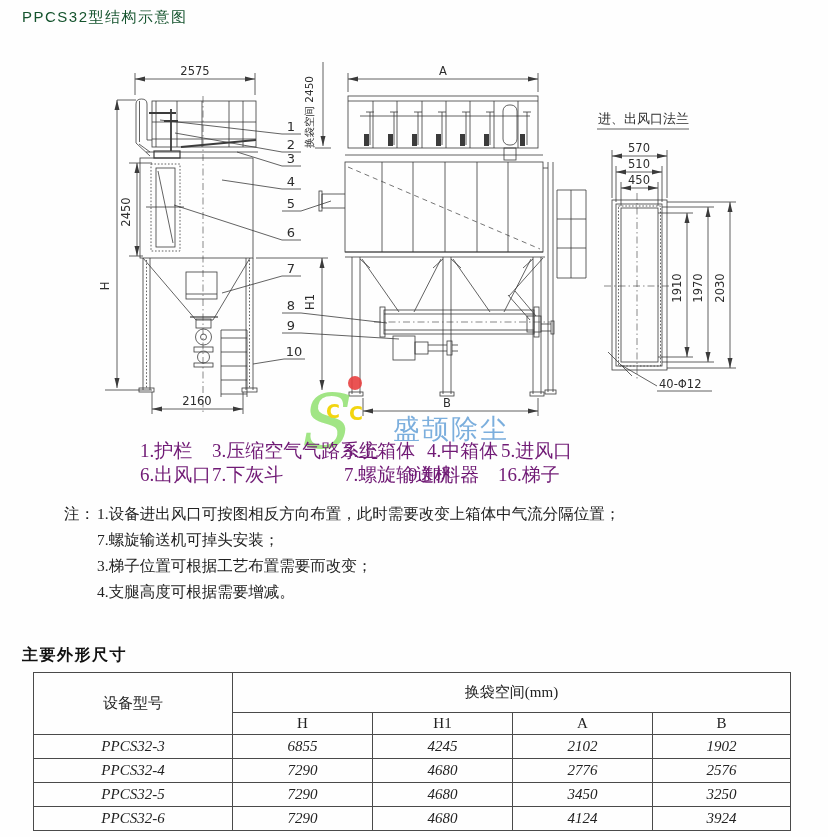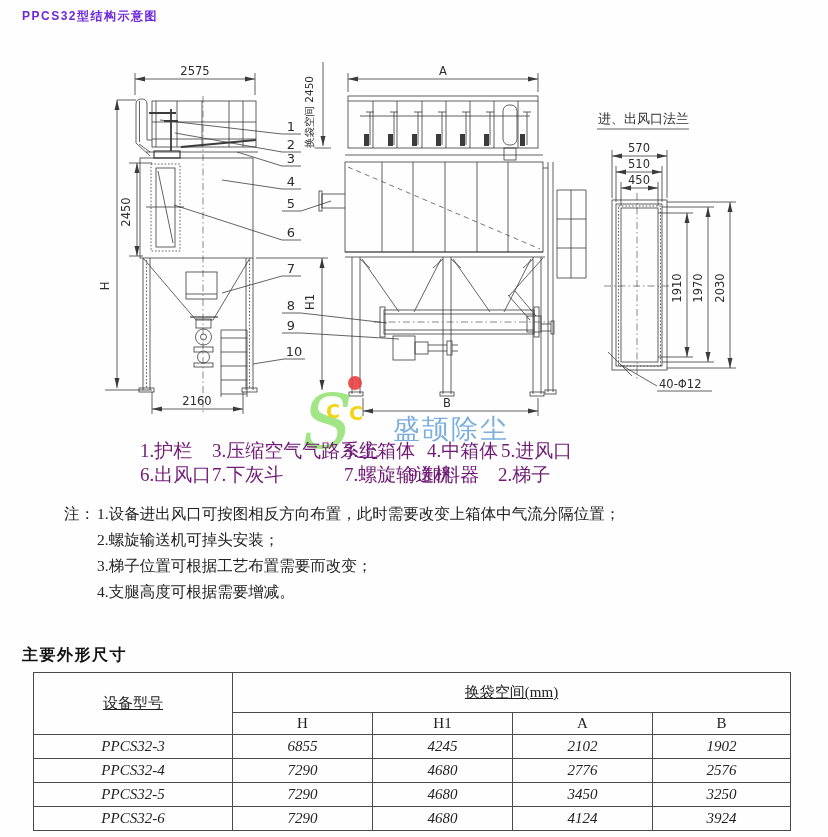--- a/index.html
+++ b/index.html
@@ -1,22 +1,22 @@
 <!DOCTYPE html>
 <html><head>
 <meta charset="utf-8">
 <style>
   * { margin:0; padding:0; box-sizing:border-box; }
   html,body { width:828px; height:837px; }
   body { position:relative; background:#fefefe; color:#1f1f1f;
          font-family:"Liberation Serif", serif; overflow:hidden; }
 
   .title { position:absolute; left:22px; top:8px;
-           font-family:"Liberation Sans", sans-serif; font-weight:bold;
-           font-size:12px; letter-spacing:1.5px; color:#6d28d9; }
+           font-family:"Liberation Sans", sans-serif; font-weight:normal;
+           font-size:15px; letter-spacing:1.5px; color:#14532d; }
 
   #diagram { position:absolute; left:0; top:55px; }
   #diagram path, #diagram line, #diagram rect, #diagram circle, #diagram ellipse
     { stroke:#3b3b3b; stroke-width:.8; fill:none; }
   #diagram .b   { stroke-width:1.8; }
   #diagram .f   { fill:#3b3b3b; stroke:none; }
   #diagram .cl  { stroke-dasharray:7 3 1.5 3; stroke-width:.6; }
   #diagram .dsh { stroke-dasharray:5 4; stroke-width:.7; }
   #diagram .dot { stroke-dasharray:1.6 1.8; }
   #diagram text { stroke:none; fill:#2d2d2d;
@@ -32,21 +32,21 @@
 
   .sec-title { position:absolute; left:22px; top:645px;
                font-family:"Liberation Sans", sans-serif; font-weight:bold;
                font-size:16px; letter-spacing:1.5px; color:#111; }
 
   table.dims { position:absolute; left:33px; top:672px; width:757px;
                border-collapse:collapse; table-layout:fixed; }
   table.dims td, table.dims th { border:1px solid #4a4a4a; text-align:center;
                vertical-align:middle; font-size:15px; font-weight:normal;
                color:#222; padding:0; }
-  tr.h1 { height:40px;text-decoration:underline; }  tr.h2 { height:22px; }  tr.d { height:24px;font-style:italic; }
+  tr.h1 { height:40px; }  tr.h2 { height:22px; }  tr.d { height:24px;font-style:italic; }
 </style>
 </head>
 <body>
 
 <h1 class="title">PPCS32型结构示意图</h1>
 
 <svg id="diagram" width="828" height="395" viewBox="0 55 828 395" xmlns="http://www.w3.org/2000/svg">
   <defs>
     <marker id="arr" viewBox="0 0 10 6" refX="10" refY="3" markerWidth="10" markerHeight="6" orient="auto-start-reverse" markerUnits="userSpaceOnUse">
       <path d="M0,0.5 L10,3 L0,5.5 Z" style="fill:#3b3b3b;stroke:none"></path>
@@ -252,27 +252,27 @@
 <div>
   <span class="lg" style="left:140px;top:438px">1.护栏</span>
   <span class="lg" style="left:212px;top:438px">3.压缩空气气路系统</span>
   <span class="lg" style="left:344px;top:438px">3.上箱体</span>
   <span class="lg" style="left:427px;top:438px">4.中箱体</span>
   <span class="lg" style="left:501px;top:438px">5.进风口</span>
   <span class="lg" style="left:140px;top:462px">6.出风口</span>
   <span class="lg" style="left:212px;top:462px">7.下灰斗</span>
   <span class="lg" style="left:344px;top:462px">7.螺旋输送机</span>
   <span class="lg" style="left:408px;top:462px">9.卸料器</span>
-  <span class="lg" style="left:498px;top:462px">2.梯子</span>
+  <span class="lg" style="left:498px;top:462px">16.梯子</span>
 </div>
 
 <div>
   <span class="note-label" style="left:64px;top:504px">注：</span>
   <span class="note-item" style="left:97px;top:504px">1.设备进出风口可按图相反方向布置，此时需要改变上箱体中气流分隔位置；</span>
-  <span class="note-item" style="left:97px;top:530px">2.螺旋输送机可掉头安装；</span>
+  <span class="note-item" style="left:97px;top:530px">7.螺旋输送机可掉头安装；</span>
   <span class="note-item" style="left:97px;top:556px">3.梯子位置可根据工艺布置需要而改变；</span>
   <span class="note-item" style="left:97px;top:582px">4.支腿高度可根据需要增减。</span>
 </div>
 
 <h2 class="sec-title">主要外形尺寸</h2>
 
 <table class="dims">
   <colgroup>
     <col style="width:199px">
       <col style="width:140px">

